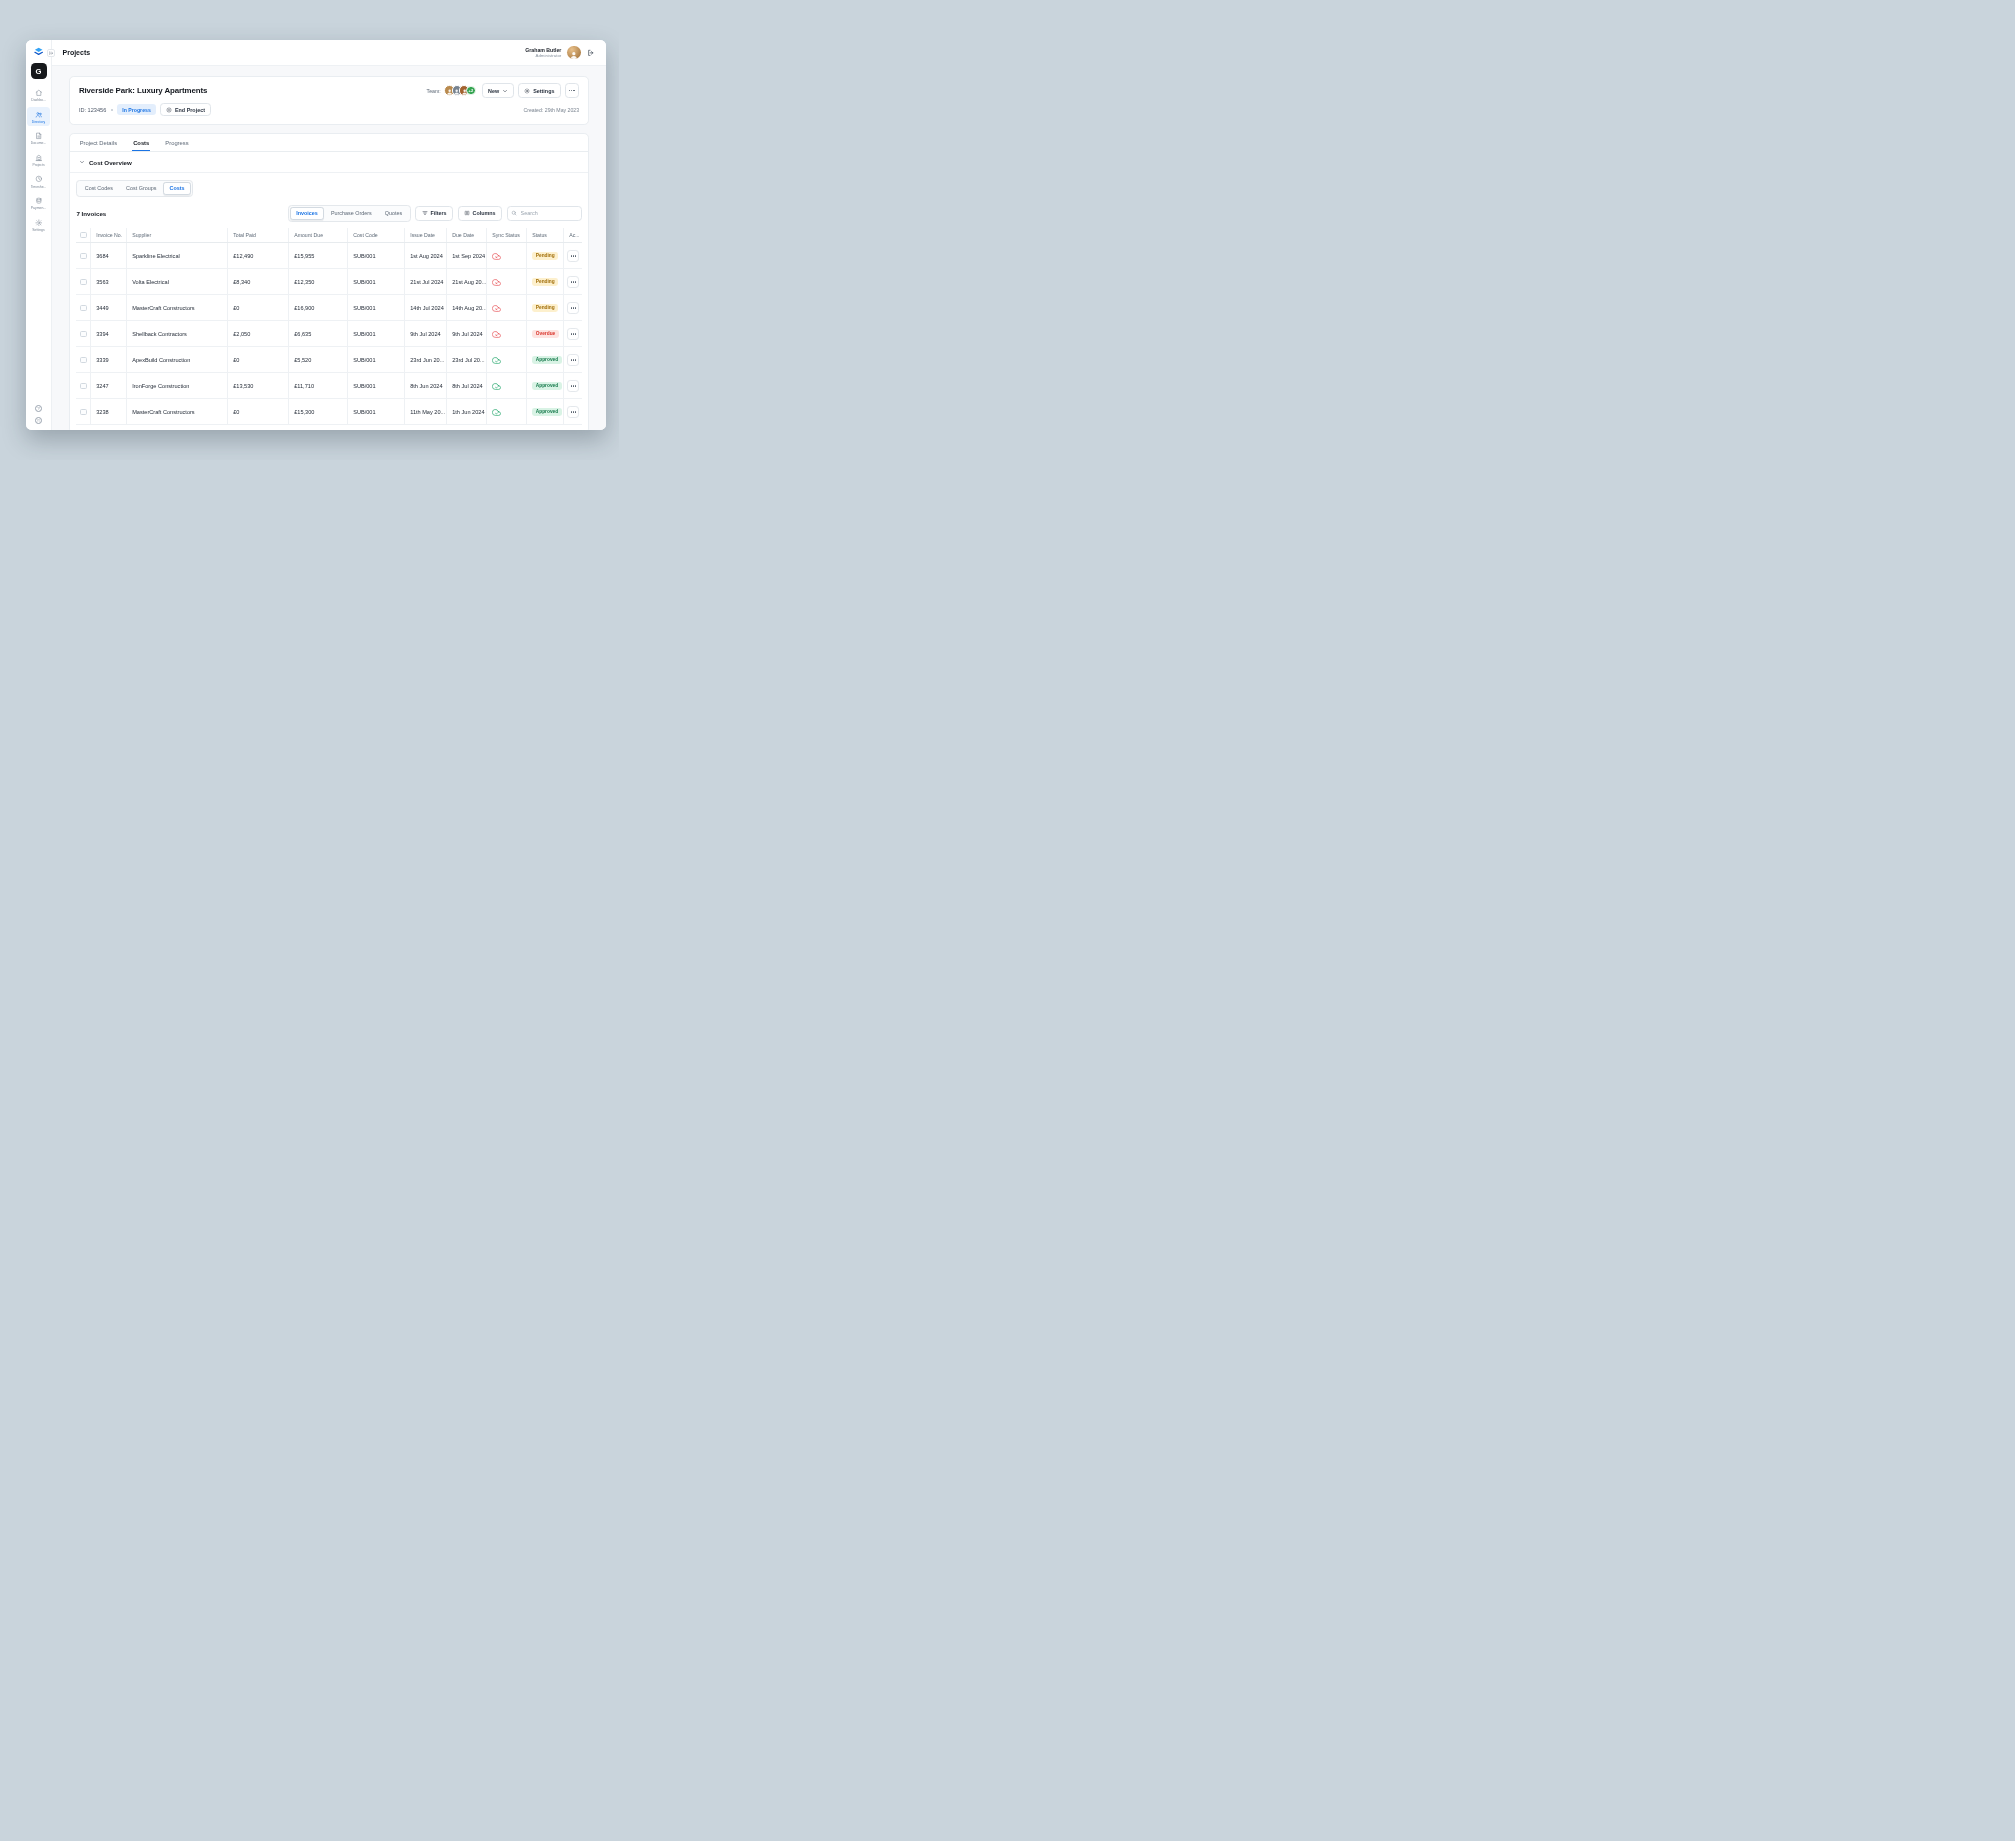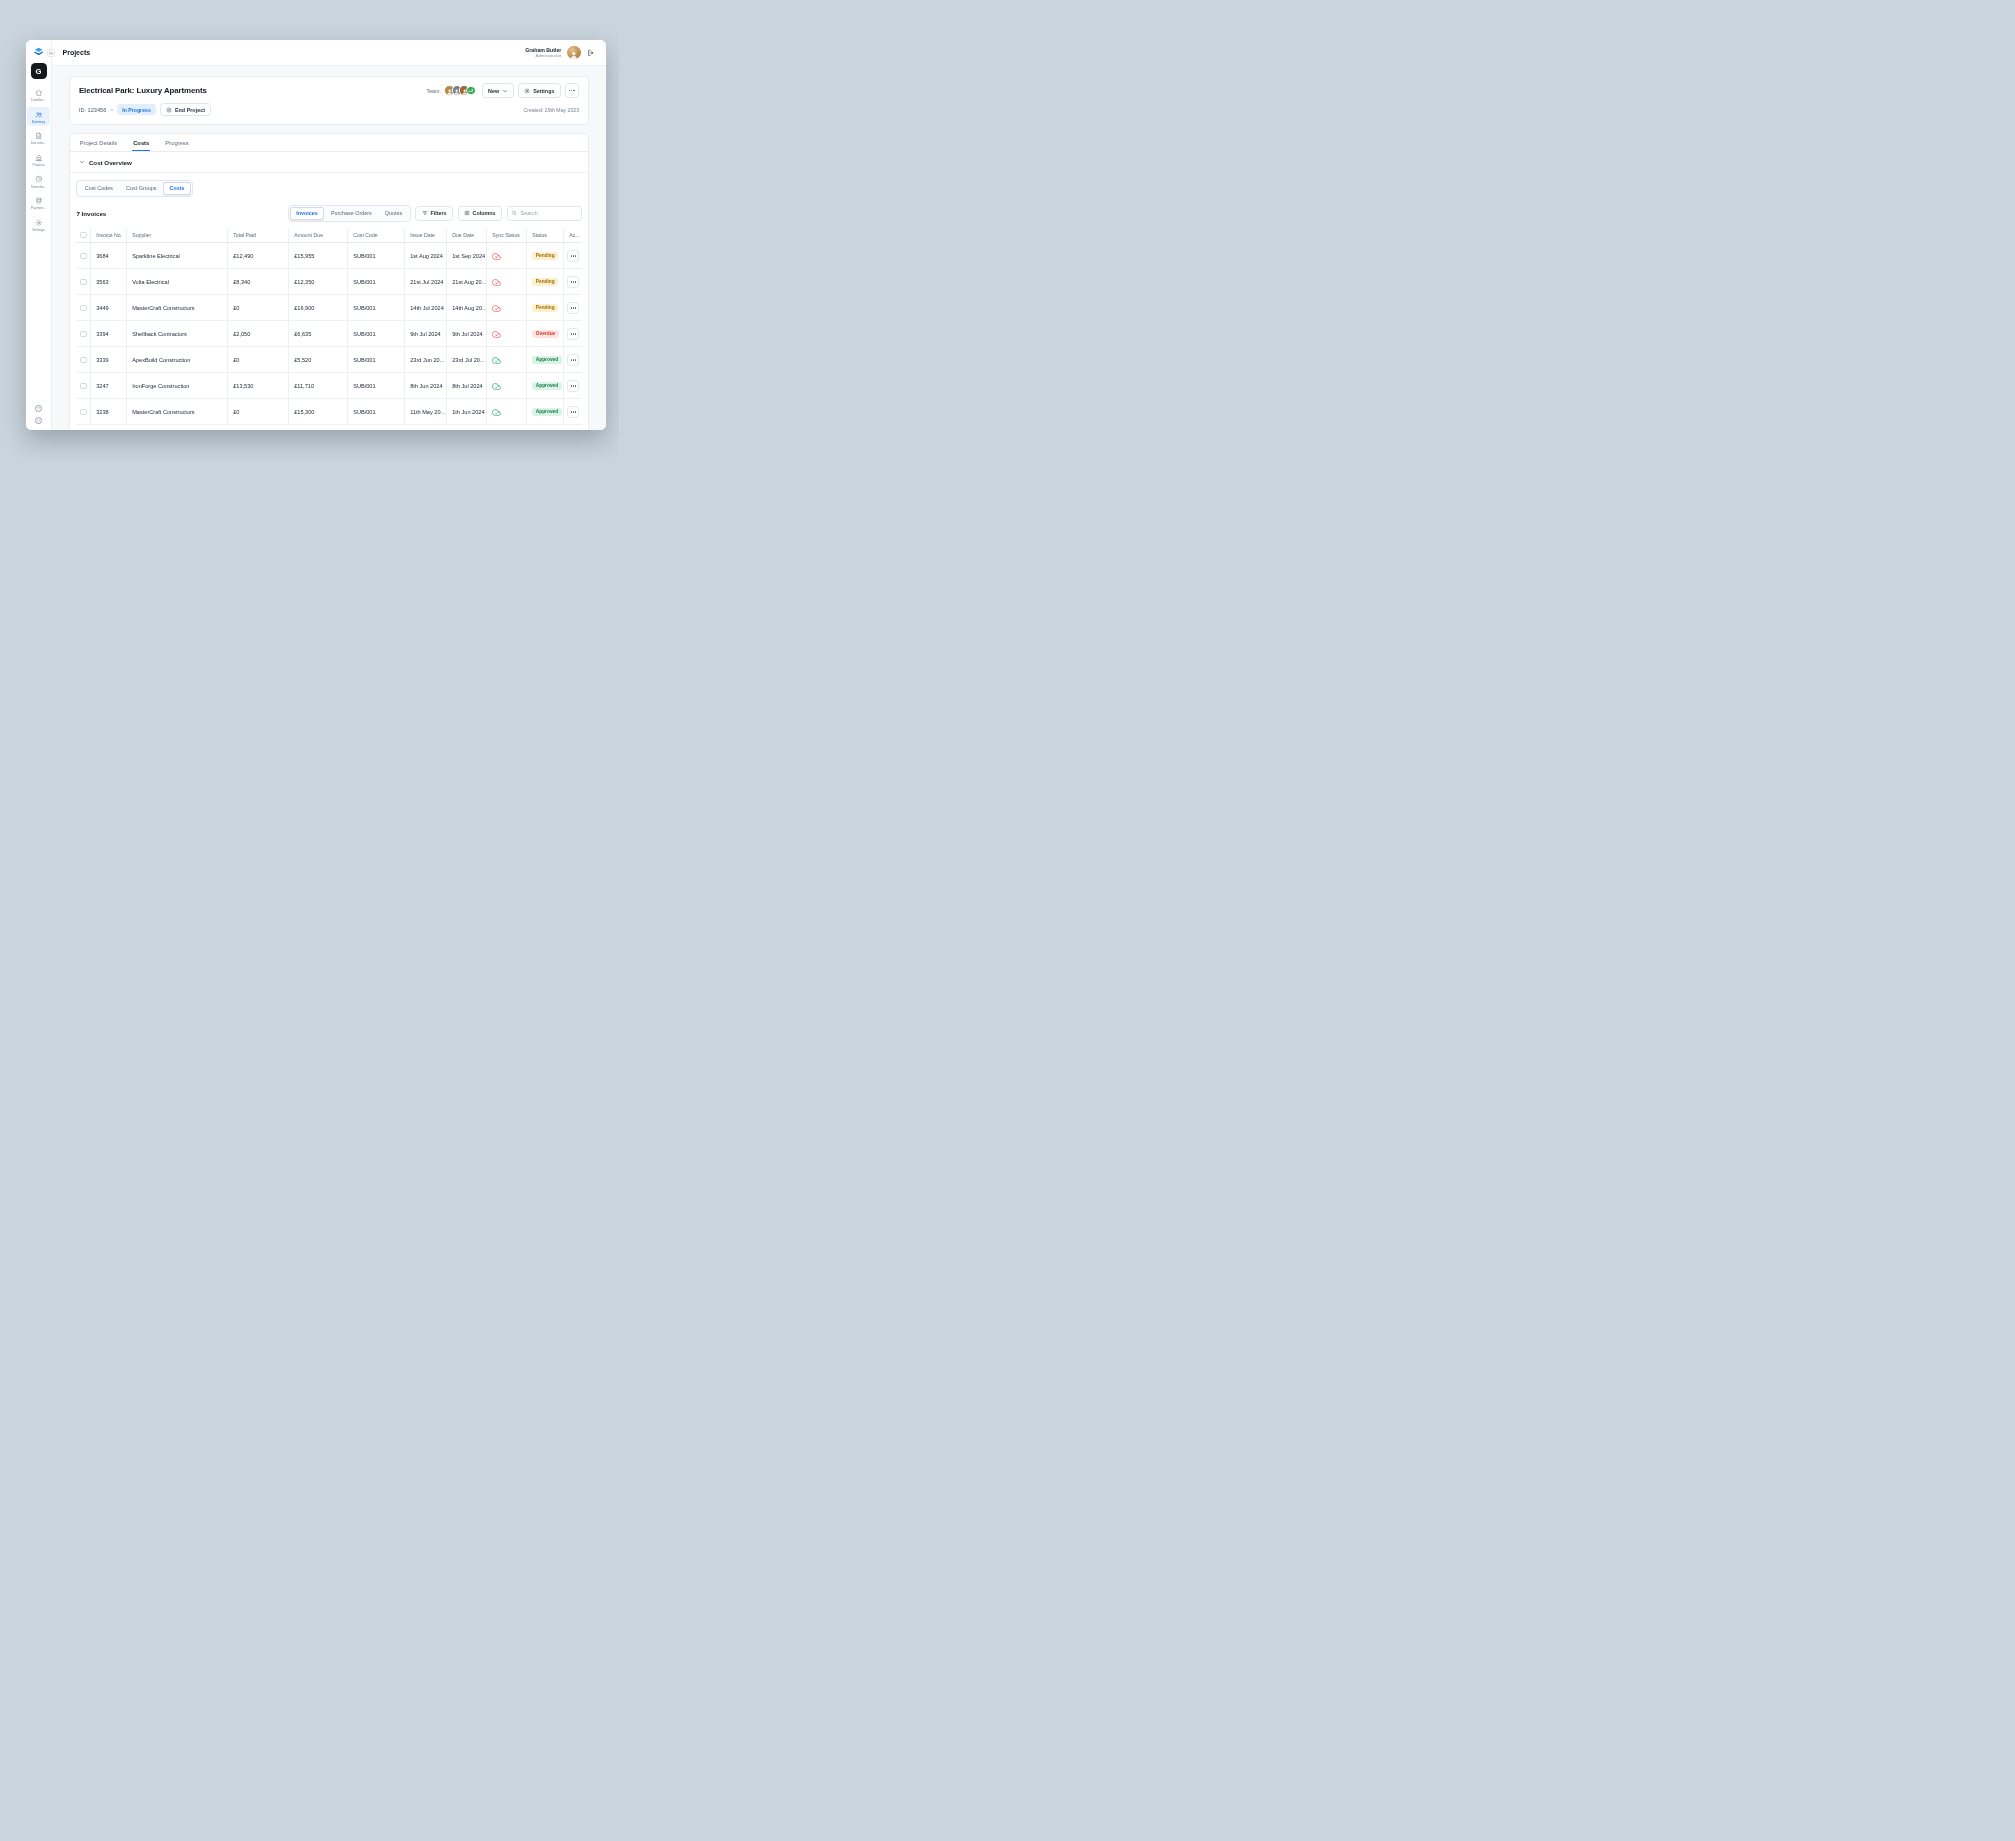--- a/index.html
+++ b/index.html
@@ -245,21 +245,21 @@
                 <path d="M18.5 12H9.5"></path>
             </svg>
           </button>
         </div>
       </header>
 
       <div class="content">
 
         <section class="card project-card">
           <div class="pc-top">
-            <h2 class="project-title">Electrical Park: Luxury Apartments</h2>
+            <h2 class="project-title">Riverside Park: Luxury Apartments</h2>
             <div class="team">
               <span>Team:</span>
               <span class="avatar-stack">
                 <span class="tavatar ta1">
                   <svg viewBox="0 0 24 24" fill="currentColor">
                       <circle cx="12" cy="9" r="4"></circle>
                       <path d="M4 22c.8-4.4 4-7 8-7s7.2 2.6 8 7z"></path>
                     </svg>
                 </span>
                 <span class="tavatar ta2">

